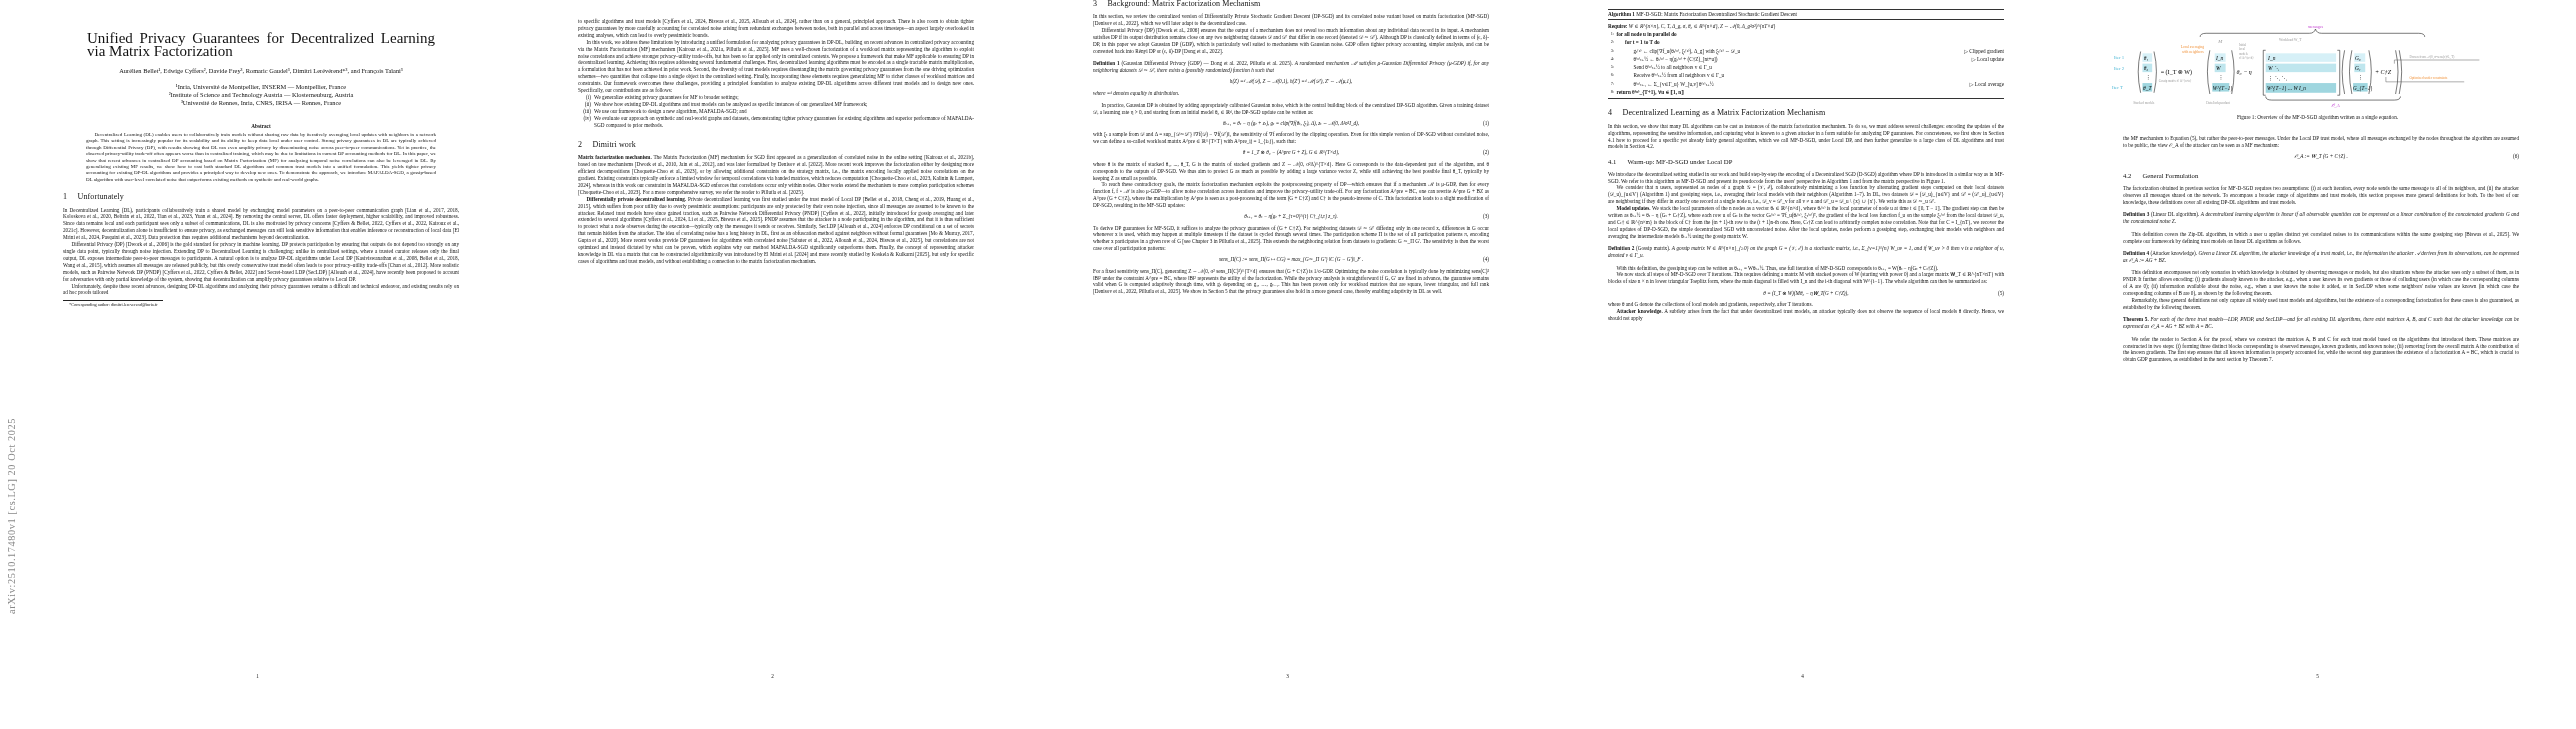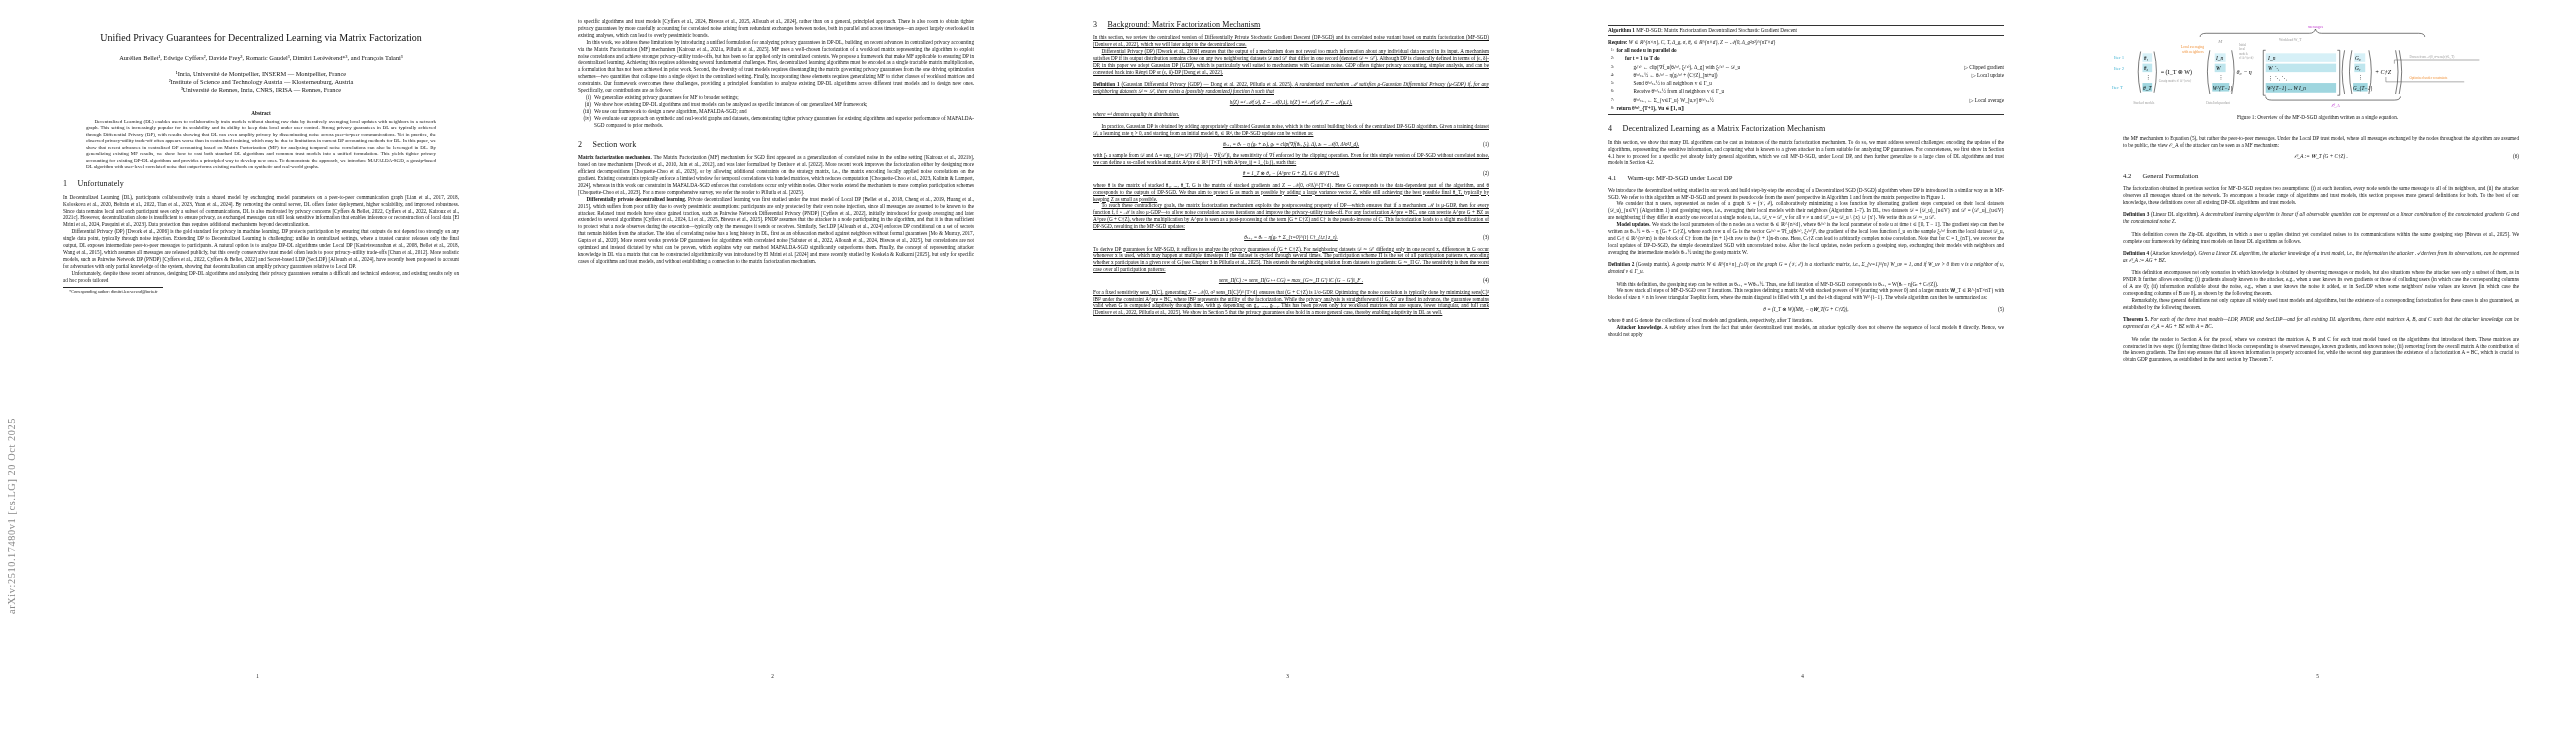--- a/index.html
+++ b/index.html
@@ -3,21 +3,21 @@
 <meta charset="utf-8">
 <style>
   * { box-sizing: border-box; margin: 0; padding: 0; }
   html, body { width: 2576px; height: 729px; background: #ffffff; overflow: hidden; }
   body { font-family: "Liberation Serif", "DejaVu Serif", serif; color: #111; }
   .spread { display: flex; width: 2576px; height: 729px; }
   .page { position: relative; width: 515px; height: 729px; background: #fff; }
   .col { position: absolute; left: 63px; width: 396px; font-size: 5.2px; line-height: 6.9px; text-align: justify; hyphens: auto; }
   .p { text-indent: 8.5px; margin-bottom: 0; }
   .p.noindent { text-indent: 0; }
-  .title { text-align: center; font-size: 10px; line-height: 12.8px; }
+  .title { font-size: 15px; line-height: 12.8px; }
   .authors { text-align: center; font-size: 6.4px; line-height: 8px; margin-top: 9.7px; }
   .affil { text-align: center; font-size: 6.4px; line-height: 8px; margin-top: 7.3px; }
   .abs-head { text-align: center; font-weight: bold; font-size: 5.2px; margin-top: 16px; margin-bottom: 2.4px; }
   .abstract { margin: 0 23px; font-size: 5px; line-height: 6.4px; text-align: justify; text-indent: 8.5px; }
   .sec { font-size: 8px; font-weight: normal; margin: 11px 0 5.5px 0; letter-spacing: 0.1px; }
   .sec .num { display: inline-block; width: 14.6px; }
   .subsec { font-size: 6.7px; margin: 8.5px 0 4.9px 0; }
   .subsec .num { display: inline-block; width: 19.4px; }
   .runin { font-weight: bold; }
   .list { margin: 0 0 0 0; }
@@ -90,36 +90,36 @@
         <li>
             <span class="lbl">(iii)</span>
             <span>We use our framework to design a new algorithm, MAFALDA-SGD; and</span>
           </li>
         <li>
             <span class="lbl">(iv)</span>
             <span>We evaluate our approach on synthetic and real-world graphs and datasets, demonstrating tighter privacy guarantees for existing algorithms and superior performance of MAFALDA-SGD compared to prior methods.</span>
           </li>
       </ul>
       <div class="sec" style="margin-top:13.4px;">
-        <span class="num">2</span><span>Section work</span>
+        <span class="num">2</span><span>Dimitri work</span>
       </div>
       <div class="p noindent">
         <span class="runin">Matrix factorization mechanism.</span>
         <span>The Matrix Factorization (MF) mechanism for SGD first appeared as a generalization of correlated noise in the online setting [Kairouz et al., 2021b], based on tree mechanisms [Dwork et al., 2010, Jain et al., 2012], and was later formalized by Denisov et al. [2022]. More recent work improves the factorization either by designing more efficient decompositions [Choquette-Choo et al., 2023], or by allowing additional constraints on the strategy matrix, i.e., the matrix encoding locally applied noise correlations on the gradient. Existing constraints typically enforce a limited window for temporal correlations via banded matrices, which reduces computation [Choquette-Choo et al., 2023, Kalinin &amp; Lampert, 2024], whereas in this work our constraint in MAFALDA-SGD enforces that correlations occur only within nodes. Other works extend the mechanism to more complex participation schemes [Choquette-Choo et al., 2023]. For a more comprehensive survey, we refer the reader to Pillutla et al. [2025].</span>
       </div>
       <div class="p">
         <span class="runin">Differentially private decentralized learning.</span>
         <span>Private decentralized learning was first studied under the trust model of Local DP [Bellet et al., 2018, Cheng et al., 2019, Huang et al., 2015], which suffers from poor utility due to overly pessimistic assumptions: participants are only protected by their own noise injection, since all messages are assumed to be known to the attacker. Relaxed trust models have since gained traction, such as Pairwise Network Differential Privacy (PNDP) [Cyffers et al., 2022], initially introduced for gossip averaging and later extended to several algorithms [Cyffers et al., 2024, Li et al., 2025, Biswas et al., 2025]. PNDP assumes that the attacker is a node participating in the algorithm, and that it is thus sufficient to protect what a node observes during the execution—typically only the messages it sends or receives. Similarly, SecLDP [Allouah et al., 2024] enforces DP conditional on a set of secrets that remain hidden from the attacker. The idea of correlating noise has a long history in DL, first as an obfuscation method against neighbors without formal guarantees [Mo &amp; Murray, 2017, Gupta et al., 2020]. More recent works provide DP guarantees for algorithms with correlated noise [Sabater et al., 2022, Allouah et al., 2024, Biswas et al., 2025], but correlations are not optimized and instead dictated by what can be proven, which explains why our method MAFALDA-SGD significantly outperforms them. Finally, the concept of representing attacker knowledge in DL via a matrix that can be constructed algorithmically was introduced by El Mrini et al. [2024] and more recently studied by Koskela &amp; Kulkarni [2025], but only for specific cases of algorithms and trust models, and without establishing a connection to the matrix factorization mechanism.</span>
       </div>
     </div>
     <div class="pageno">2</div>
   </div>
 
   <div class="page">
-    <div class="col" style="top:22px;text-decoration:underline;">
+    <div class="col" style="top:1px;">
       <div class="sec" style="margin-top:0;">
         <span class="num">3</span><span>Background: Matrix Factorization Mechanism</span>
       </div>
       <div class="p noindent">In this section, we review the centralized version of Differentially Private Stochastic Gradient Descent (DP-SGD) and its correlated noise variant based on matrix factorization (MF-SGD) [Denisov et al., 2022], which we will later adapt to the decentralized case.</div>
       <div class="p">Differential Privacy (DP) [Dwork et al., 2006] ensures that the output of a mechanism does not reveal too much information about any individual data record in its input. A mechanism satisfies DP if its output distribution remains close on any two neighboring datasets 𝒟 and 𝒟′ that differ in one record (denoted 𝒟 ≃ 𝒟′). Although DP is classically defined in terms of (ϵ, δ)-DP, in this paper we adopt Gaussian DP (GDP), which is particularly well suited to mechanisms with Gaussian noise. GDP offers tighter privacy accounting, simpler analysis, and can be converted back into Rényi DP or (ϵ, δ)-DP [Dong et al., 2022].</div>
       <div class="def">
         <span class="lbl">Definition 1</span>
         <span>(Gaussian Differential Privacy (GDP) — Dong et al. 2022, Pillutla et al. 2025).</span>
         <span class="it">A randomized mechanism ℳ satisfies μ-Gaussian Differential Privacy (μ-GDP) if, for any neighboring datasets 𝒟 ≃ 𝒟′, there exists a (possibly randomized) function h such that</span>
         <div class="eq">
@@ -147,21 +147,21 @@
       <div class="eq">
           <span>sens_Π(C) := sens_Π(G ↦ CG) = max_{G≃_Π G′} ‖C (G − G′)‖_F .</span>
           <span class="eqn">(4)</span>
         </div>
       <div class="p noindent">For a fixed sensitivity sens_Π(C), generating Z ∼ 𝒩(0, σ² sens_Π(C)²)^{T×d} ensures that (G + C†Z) is 1/σ-GDP. Optimizing the noise correlation is typically done by minimizing sens(C)² ‖B‖² under the constraint A^pre = BC, where ‖B‖² represents the utility of the factorization. While the privacy analysis is straightforward if G, G′ are fixed in advance, the guarantee remains valid when G is computed adaptively through time, with gₜ depending on g₁, …, gₜ₋₁. This has been proven only for workload matrices that are square, lower triangular, and full rank [Denisov et al., 2022, Pillutla et al., 2025]. We show in Section 5 that the privacy guarantees also hold in a more general case, thereby enabling adaptivity in DL as well.</div>
     </div>
     <div class="pageno">3</div>
   </div>
 
   <div class="page">
-    <div class="col" style="top:25px;">
+    <div class="col" style="top:9px;">
       <div class="algo">
         <div class="algo-head">
           <b>Algorithm 1</b>
           <span>MF-D-SGD: Matrix Factorization Decentralized Stochastic Gradient Descent</span>
         </div>
         <div class="algo-body">
           <div><b>Require:</b> <i>W ∈ ℝ^{n×n}, C, T, Δ_g, σ, θ₀ ∈ ℝ^{n×d}, Z ∼ 𝒩(0, Δ_g²σ²)^{nT×d}</i></div>
           <div class="algo-line">
               <span class="ln">1:</span>
               <span class="code kw" style="padding-left:0">for all node u in parallel do</span>

